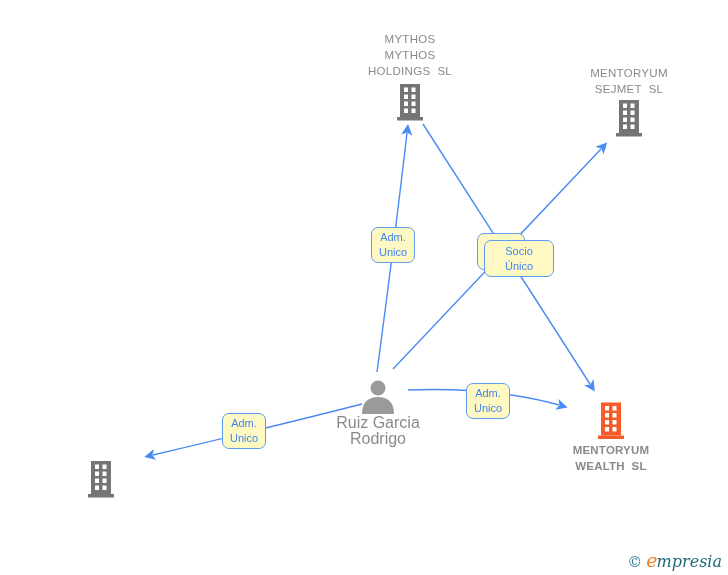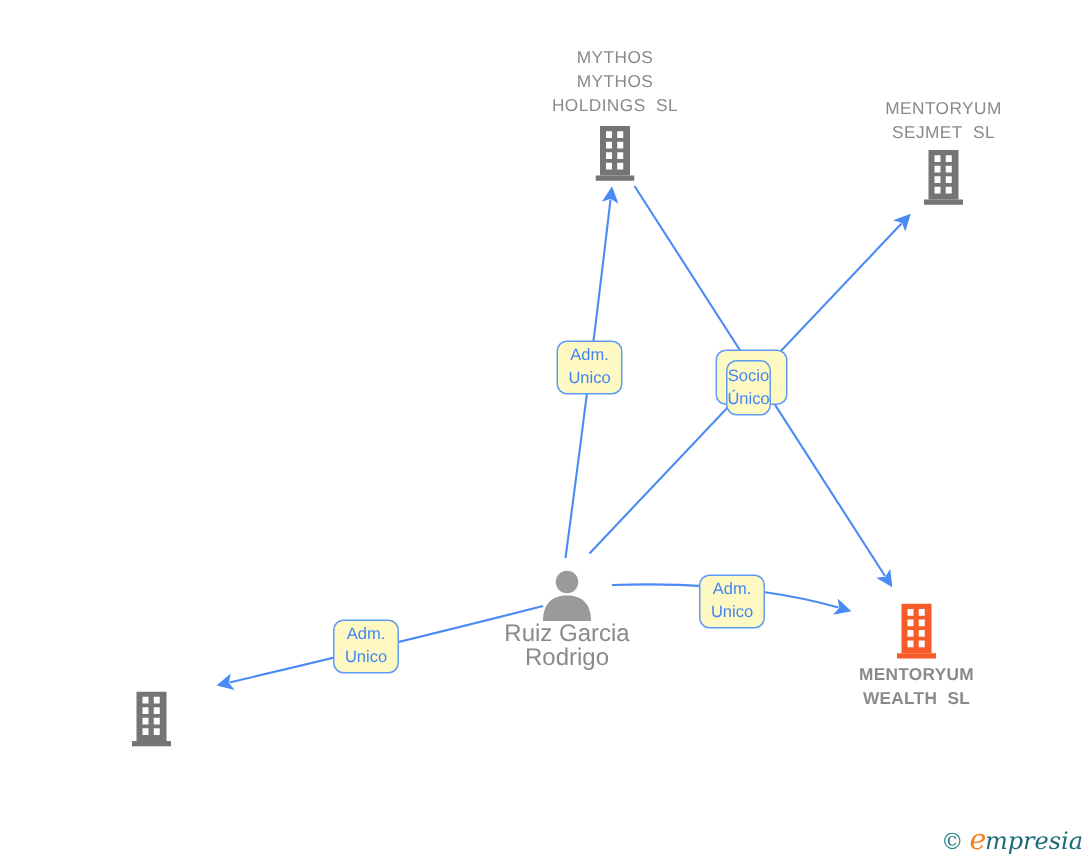--- a/index.html
+++ b/index.html
@@ -35,21 +35,21 @@
   .edge-label{
     position:absolute;box-sizing:border-box;border:1.5px solid var(--box-border);
     border-radius:7px;background:#fef9c3;color:var(--box-text);
     font-size:11px;line-height:15px;text-align:center;
     display:flex;flex-direction:column;justify-content:center;align-items:center;
   }
   .lbl-adm-center{left:371px;top:227px;width:44px;height:36px;}
   .lbl-adm-left{left:222px;top:413px;width:44px;height:36px;}
   .lbl-adm-right{left:466px;top:383px;width:44px;height:36px;}
   .lbl-socio-back{left:477px;top:233px;width:48px;height:37px;}
-  .lbl-socio{left:484px;top:240px;width:30px;height:37px;}
+  .lbl-socio{left:484px;top:240px;width:70px;height:37px;}
   
   .n-mythos-label{left:330px;top:31px;}
   .n-mythos-building{left:397px;top:84px;}
   .n-proyectos-label{left:549px;top:65px;}
   .n-proyectos-building{left:616px;top:100px;}
   .n-person-icon{left:359px;top:380px;}
   .n-mentoryum-building{left:598px;top:402px;}
   .n-mentoryum-label{left:531px;top:442px;}
   .n-infamir-building{left:88px;top:461px;}
   .n-infamir-label{left:18px;top:500px;}

